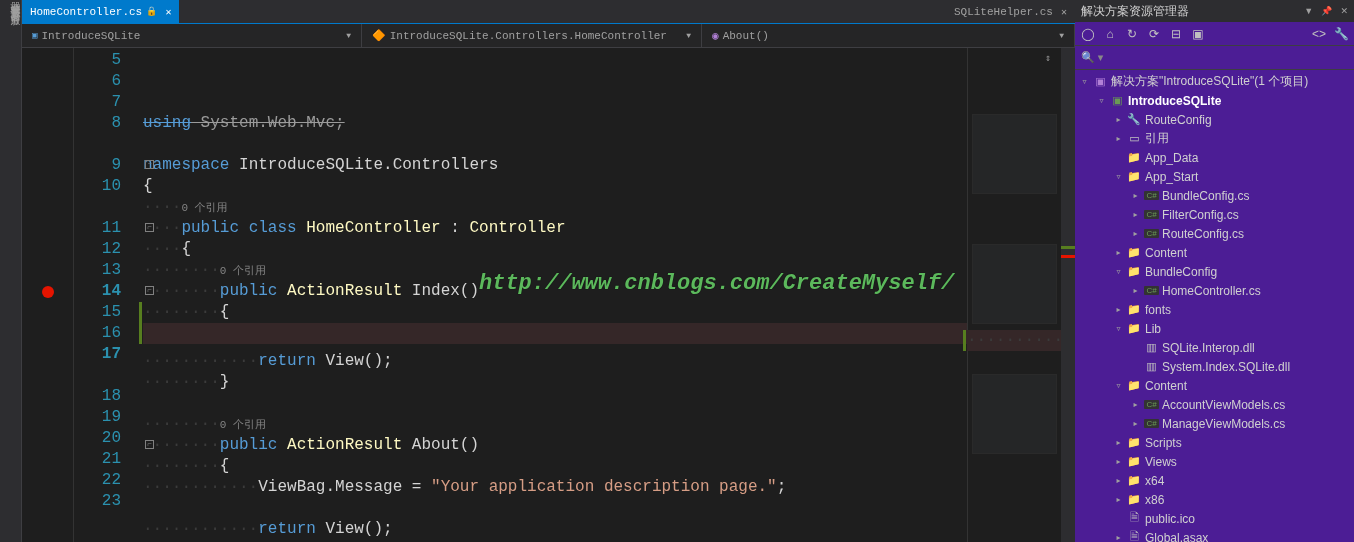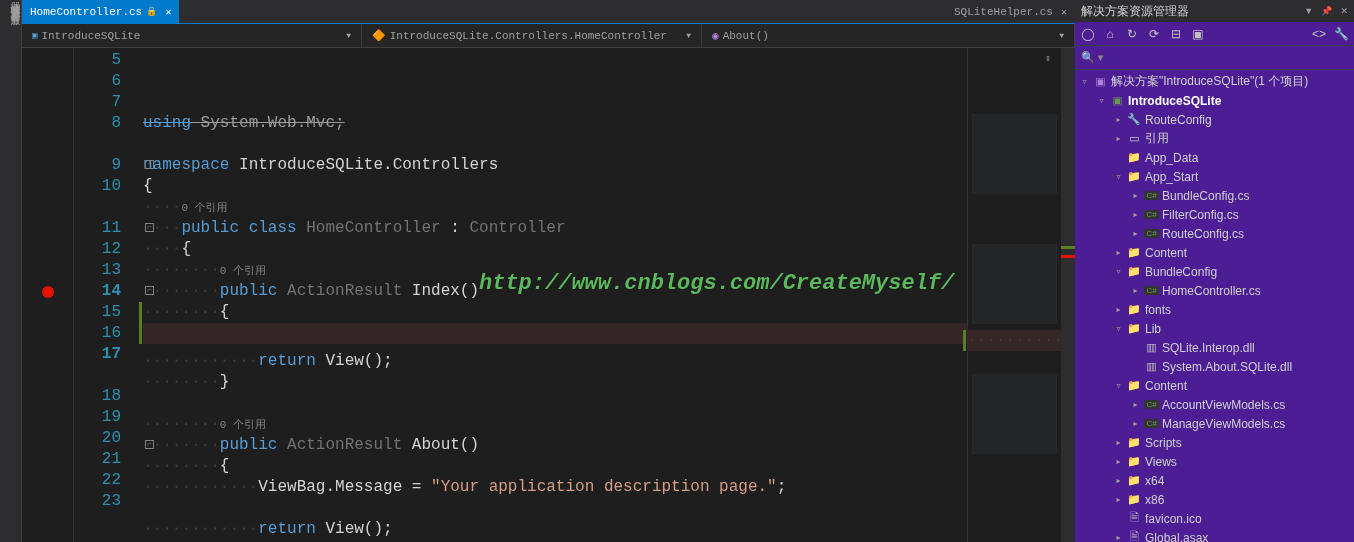--- a/index.html
+++ b/index.html
@@ -90,21 +90,21 @@
   line-height: 21px;
   position: relative;
   white-space: pre;
 }
 .outline-box {
   position: absolute; width: 9px; height: 9px; border: 1px solid #808080;
   display: flex; align-items: center; justify-content: center;
   font-size: 7px; color: #808080; left: 2px;
 }
 .kw { color: #569cd6; }
-.type { color: #737373; }
+.type { color: #fef9c3; }
 .str { color: #d69d85; }
 .dim { color: #9b9b9b; }
 .ws { color: #3b3b3b; }
 .codelens { color: #848484; font-size: 11px; display: inline-block; }
 .highlight-line { background: #352728; display: inline-block; min-width: 100%; }
 .margin-green { position: absolute; left: -4px; width: 3px; background: #577e1f; }
 .watermark {
   position: absolute; top: 225px; left: 340px;
   color: #5cb85c; font-size: 22px; font-weight: bold;
   font-style: italic;
@@ -389,21 +389,21 @@
         <span class="tw"></span>
         <span class="node-ico" style="color: rgb(192, 192, 192);">▥</span>
         <span>SQLite.Interop.dll</span>
       </div>
       <div class="tree-row">
         <span class="sp"></span>
         <span class="sp"></span>
         <span class="sp"></span>
         <span class="tw"></span>
         <span class="node-ico" style="color: rgb(192, 192, 192);">▥</span>
-        <span>System.About.SQLite.dll</span>
+        <span>System.Index.SQLite.dll</span>
       </div>
       <div class="tree-row">
         <span class="sp"></span>
         <span class="sp"></span>
         <span class="tw">▿</span>
         <span class="node-ico" style="color: rgb(220, 182, 122);">📁</span>
         <span>Content</span>
       </div>
       <div class="tree-row">
         <span class="sp"></span>
@@ -447,21 +447,21 @@
         <span class="sp"></span>
         <span class="tw">▸</span>
         <span class="node-ico" style="color: rgb(220, 182, 122);">📁</span>
         <span>x86</span>
       </div>
       <div class="tree-row">
         <span class="sp"></span>
         <span class="sp"></span>
         <span class="tw"></span>
         <span class="node-ico" style="color: rgb(192, 192, 192);">🗎</span>
-        <span>favicon.ico</span>
+        <span>public.ico</span>
       </div>
       <div class="tree-row">
         <span class="sp"></span>
         <span class="sp"></span>
         <span class="tw">▸</span>
         <span class="node-ico" style="color: rgb(192, 192, 192);">🗎</span>
         <span>Global.asax</span>
       </div>
     </div>
 </div>

